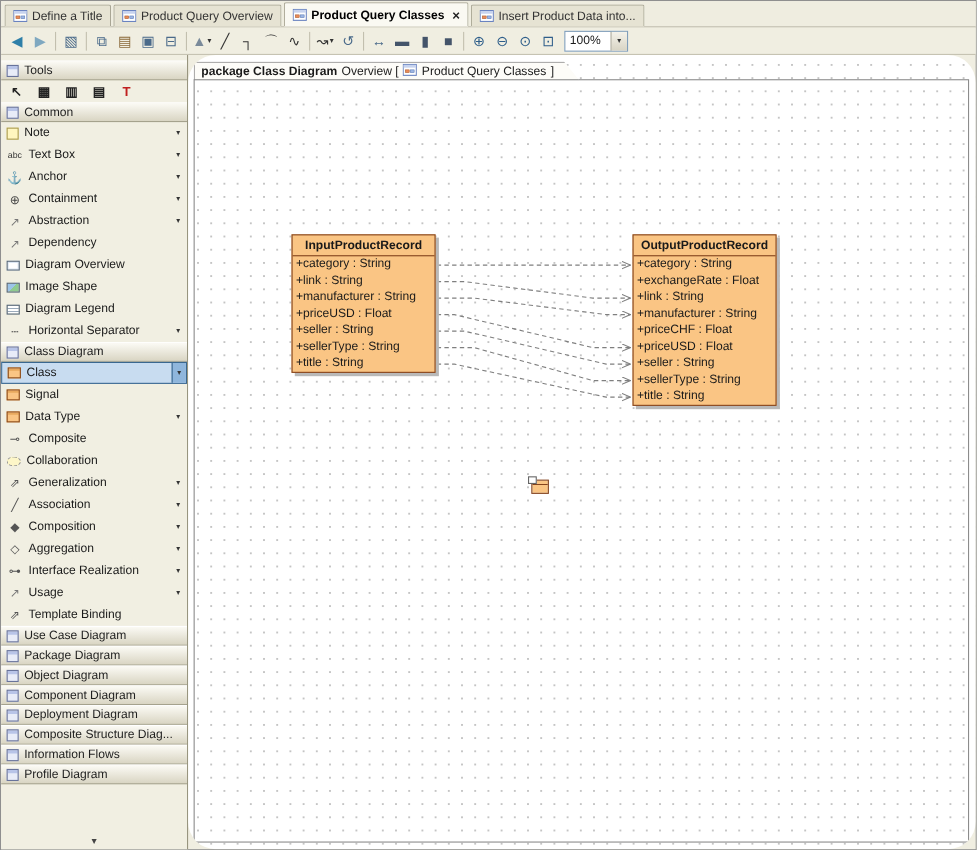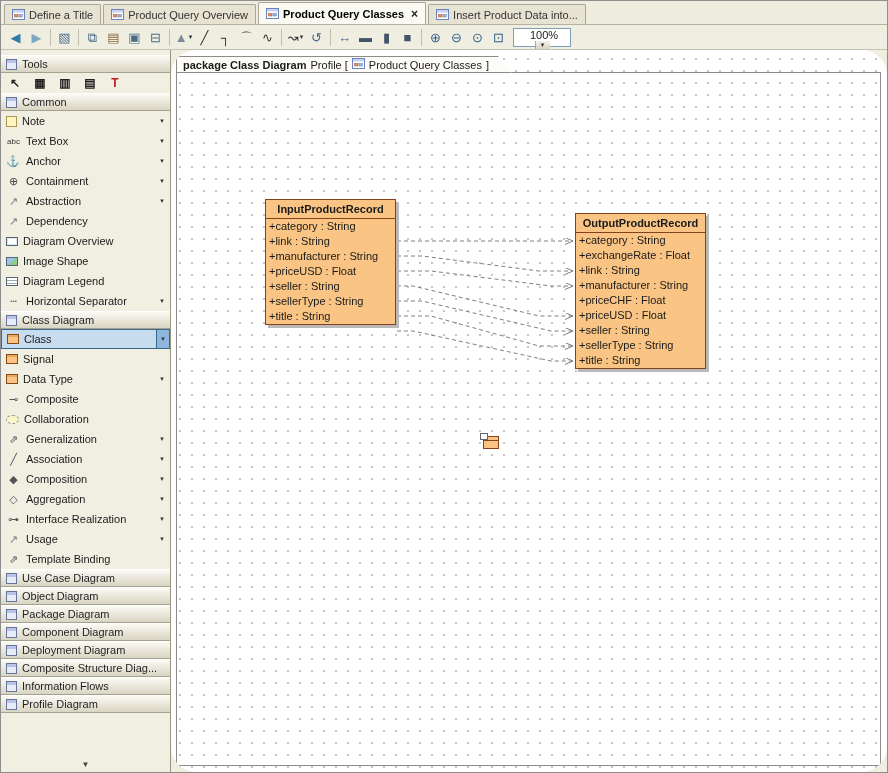--- a/index.html
+++ b/index.html
@@ -19,21 +19,21 @@
   .tab.active { background:#FAF9F2; font-weight:bold; height:22px; color:#000; }
   .tab-ico { display:inline-flex; }
   .tab-close { margin-left:3px; font-weight:bold; font-size:12px; color:#222; }
 
   
   .toolbar { height:25px; flex:none; display:flex; align-items:center; padding:1px 4px; background:#F0EEE1; border-bottom:1px solid #C6C3B2; }
   .tbtn { min-width:21px; height:20px; display:inline-flex; align-items:center; justify-content:center; padding:0 1px; border-radius:2px; cursor:default; }
   .tglyph { font-size:13px; line-height:1; color:#4A5A6A; }
   .tdrop { font-size:7px; color:#333; margin-left:1px; }
   .tsep { width:1px; height:17px; background:#C2BFAE; margin:0 3px; flex:none; }
-  .zoom-combo { display:inline-flex; align-items:center; height:19px; width:58px; margin-left:4px; background:#fff; border:1px solid #7F9DB9;flex-direction:column; }
+  .zoom-combo { display:inline-flex; align-items:center; height:19px; width:58px; margin-left:4px; background:#fff; border:1px solid #7F9DB9; }
   .zoom-text { flex:1; padding-left:4px; }
   .zoom-arrow { width:15px; height:17px; background:linear-gradient(#F4F2EA,#D8D4C4); border-left:1px solid #A9A695; display:flex; align-items:center; justify-content:center; font-size:7px; color:#333; }
 
   
   .main { flex:1; display:flex; min-height:0; }
 
   
   .palette { width:170px; flex:none; background:#F1EFE2; border-right:1px solid #98957F; display:flex; flex-direction:column; padding-top:5px; overflow:hidden; }
   .sec-hdr { height:18px; flex:none; display:flex; align-items:center; gap:5px; padding:0 5px;
              background:linear-gradient(#FBFAF4,#D9D5C3); border-top:1px solid #FFFFFF; border-bottom:1px solid #A5A28D; color:#1f1f1f; cursor:default; }
@@ -334,25 +334,25 @@
         <div class="p-item">
           <span class="pi pi-template">⇗</span>
           <span class="pi-label">Template Binding</span>
         </div>
         <div class="sec-hdr">
           <span class="hico"></span>
           <span class="sec-label">Use Case Diagram</span>
         </div>
         <div class="sec-hdr">
           <span class="hico"></span>
+          <span class="sec-label">Package Diagram</span>
+        </div>
+        <div class="sec-hdr">
+          <span class="hico"></span>
           <span class="sec-label">Object Diagram</span>
-        </div>
-        <div class="sec-hdr">
-          <span class="hico"></span>
-          <span class="sec-label">Package Diagram</span>
         </div>
         <div class="sec-hdr">
           <span class="hico"></span>
           <span class="sec-label">Component Diagram</span>
         </div>
         <div class="sec-hdr">
           <span class="hico"></span>
           <span class="sec-label">Deployment Diagram</span>
         </div>
         <div class="sec-hdr">
@@ -368,21 +368,21 @@
           <span class="sec-label">Profile Diagram</span>
         </div>
         <div class="pal-bottom">▼</div>
       </div>
 
     <div class="canvas">
       <div class="frame-rect"></div>
 
       <div class="frame-tab">
         <span class="ft-bold">package Class Diagram</span>
-        <span class="ft-ctx">Profile [</span>
+        <span class="ft-ctx">Overview [</span>
         <span class="ft-ico"><svg width="13" height="11" viewBox="0 0 13 11">
               <rect x="0.5" y="0.5" width="12" height="10" fill="#ffffff" stroke="#6A83C0"></rect>
               <rect x="1" y="1" width="11" height="2.5" fill="#C7D3EE"></rect>
               <rect x="2.5" y="5.5" width="3.5" height="2.5" fill="#E98B5A" stroke="#A85A2A" stroke-width="0.5"></rect>
               <rect x="7" y="5.5" width="3.5" height="2.5" fill="#9DB6E4" stroke="#5A7AB4" stroke-width="0.5"></rect>
             </svg></span>
         <span class="ft-name">Product Query Classes</span>
         <span class="ft-suffix">]</span>
       </div>
 
@@ -397,21 +397,21 @@
           <polyline points="226,221 260,221 380,236 402,236" class="conn" marker-end="url(#arrowhead)"></polyline>
           <polyline points="226,236 242,236 368,266 402,266" class="conn" marker-end="url(#arrowhead)"></polyline>
           <polyline points="226,251 251,251 380,281 402,281" class="conn" marker-end="url(#arrowhead)"></polyline>
           <polyline points="226,266 260,266 368,296 402,296" class="conn" marker-end="url(#arrowhead)"></polyline>
           <polyline points="226,281 242,281 380,311 402,311" class="conn" marker-end="url(#arrowhead)"></polyline>
         </svg>
 
       <div class="ghost">
         <span class="ghost-page"></span>
       </div>
-    <div class="class-box" style="left: 94px; top: 149px; width: 131px;">
+    <div class="class-box" style="left: 94px; top: 163px; width: 131px;">
           <div class="cb-hdr">InputProductRecord</div>
           <div class="cb-row">+category : String</div>
           <div class="cb-row">+link : String</div>
           <div class="cb-row">+manufacturer : String</div>
           <div class="cb-row">+priceUSD : Float</div>
           <div class="cb-row">+seller : String</div>
           <div class="cb-row">+sellerType : String</div>
           <div class="cb-row">+title : String</div>
         </div>
         <div class="class-box" style="left: 404px; top: 163px; width: 131px;">

